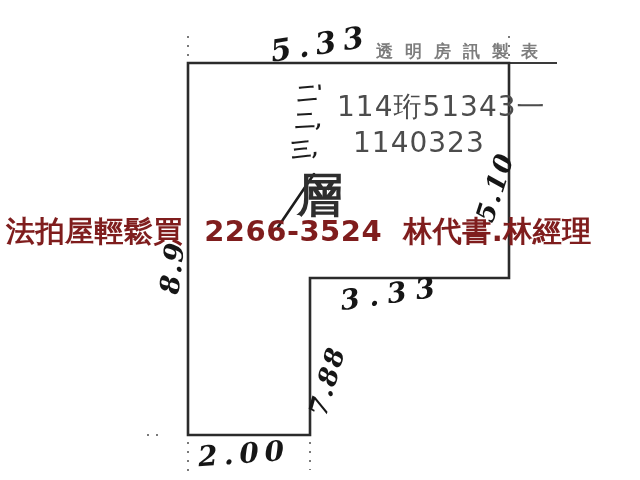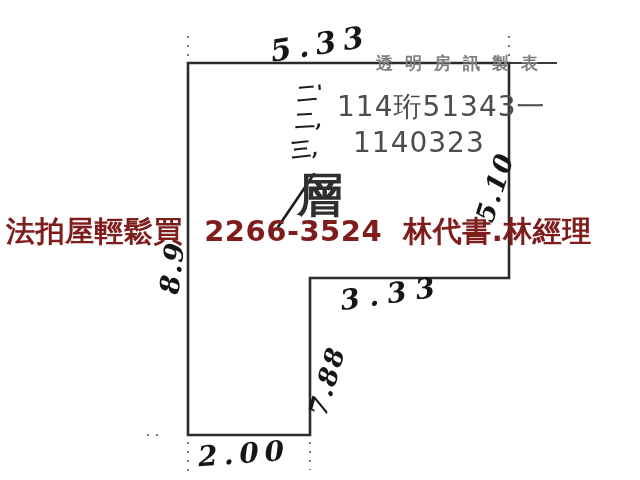--- a/index.html
+++ b/index.html
@@ -15,21 +15,21 @@
     font-style:italic;font-weight:bold;color:#161616;
   }
   .dim-top       {left:270px;top:26px;  font-size:30px;letter-spacing:7px; transform:rotate(-9deg);}
   .dim-right-up  {left:458px;top:172px; font-size:26px;width:74px;text-align:center;letter-spacing:2px;transform:rotate(-72deg);}
   .dim-left      {left:138px;top:252px; font-size:27px;width:68px;text-align:center;letter-spacing:2px;transform:rotate(-83deg);}
   .dim-step      {left:340px;top:277px; font-size:28px;letter-spacing:9px; transform:rotate(-8deg);}
   .dim-right-low {left:290px;top:366px; font-size:26px;width:74px;text-align:center;letter-spacing:2px;transform:rotate(-74deg);}
   .dim-bottom    {left:198px;top:437px; font-size:28px;letter-spacing:6px; transform:rotate(-4deg);}
   
   .watermark{
-    left:376px;top:52px;font-size:17px;color:#7d7d7d;
+    left:376px;top:40px;font-size:17px;color:#7d7d7d;
     letter-spacing:12px;font-weight:bold;
   }
   
   .case-line{color:#4c4c4c;font-size:28px;letter-spacing:1px;}
   .case-1{left:337px;top:88px;}
   .case-2{left:337px;top:126px;margin-left:16px;}
   
   .mark{font-family:"DejaVu Serif", serif;font-weight:bold;color:#1d1d1d;font-size:20px;}
   .mark-1{left:297px;top:80px; transform:rotate(-5deg);}
   .mark-2{left:295px;top:107px;transform:rotate(-3deg);}

